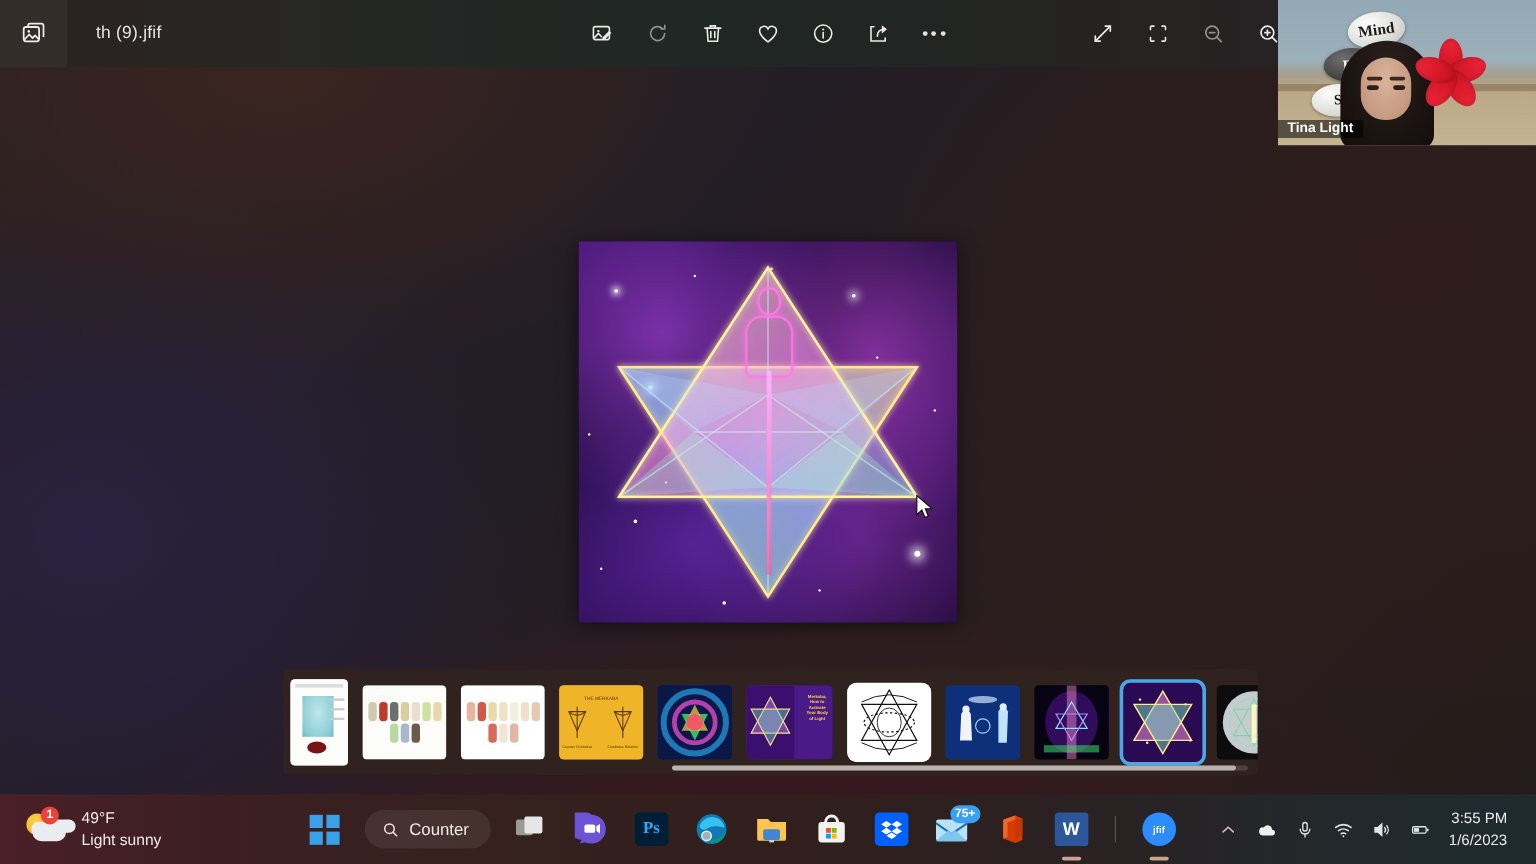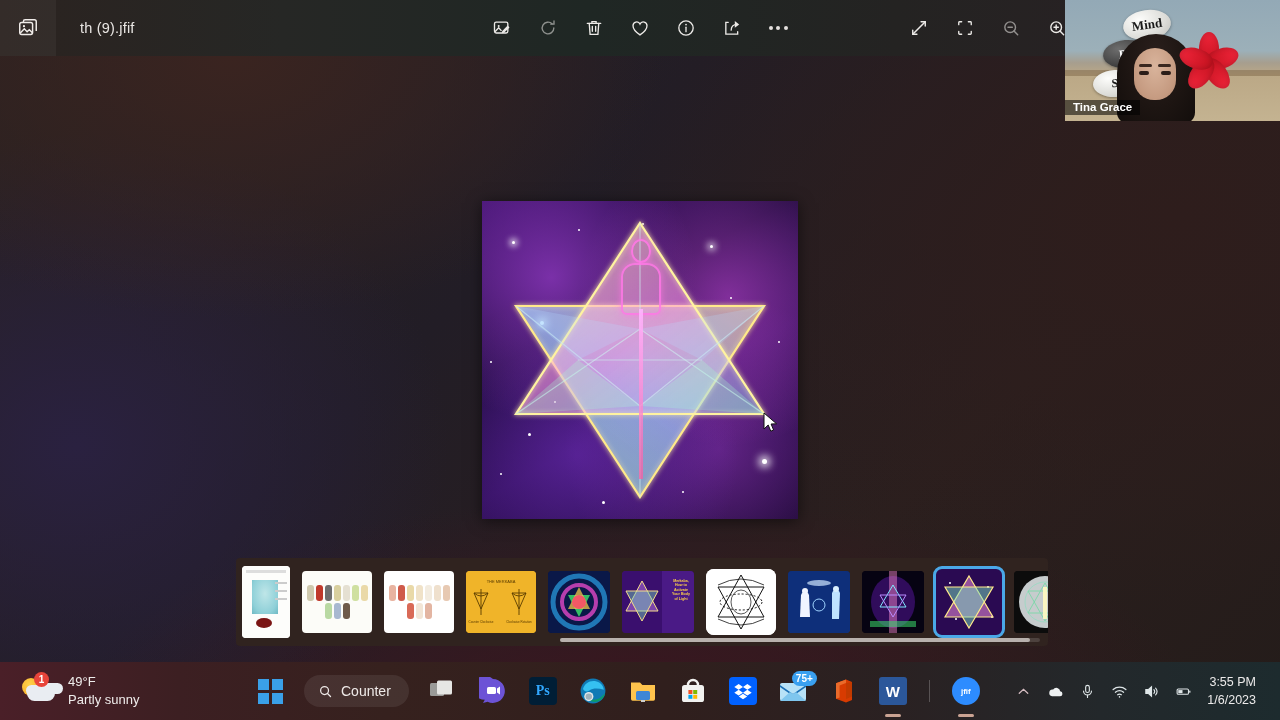--- a/index.html
+++ b/index.html
@@ -340,21 +340,21 @@
     </div>
 
     <div class="wc-flower">
       <span class="petal" style="transform:rotate(0deg)"></span>
       <span class="petal" style="transform:rotate(72deg)"></span>
       <span class="petal" style="transform:rotate(144deg)"></span>
       <span class="petal" style="transform:rotate(216deg)"></span>
       <span class="petal" style="transform:rotate(288deg)"></span>
     </div>
 
-    <div class="wc-name">Tina Grace</div>
+    <div class="wc-name">Tina Light</div>
   </div>
 
   <div class="viewer">
     <div class="space">
       <span class="star" style="left:30px;top:40px;width:3px;height:3px;box-shadow:0 0 6px 2px #fff"></span>
       <span class="star" style="left:58px;top:120px;width:4px;height:4px;box-shadow:0 0 8px 3px #fff"></span>
       <span class="star" style="left:96px;top:28px;width:2px;height:2px"></span>
       <span class="star" style="left:228px;top:44px;width:3px;height:3px;box-shadow:0 0 7px 2px #fff"></span>
       <span class="star" style="left:248px;top:96px;width:2px;height:2px"></span>
       <span class="star" style="left:280px;top:258px;width:5px;height:5px;box-shadow:0 0 9px 3px #fff"></span>
@@ -577,21 +577,21 @@
   <div class="taskbar">
 
     <div class="weather">
       <div class="w-icon">
         <span class="w-sun"></span>
         <span class="w-cloud"></span>
         <span class="w-badge">1</span>
       </div>
       <div class="w-text">
         <div>49°F</div>
-        <div>Partly sunny</div>
+        <div>Light sunny</div>
       </div>
     </div>
 
     <div class="tb-apps" style="margin-left:10px">
 
       <div class="tb-app">
         <span class="start-icon">
             <i></i>
             <i></i>
             <i></i>

